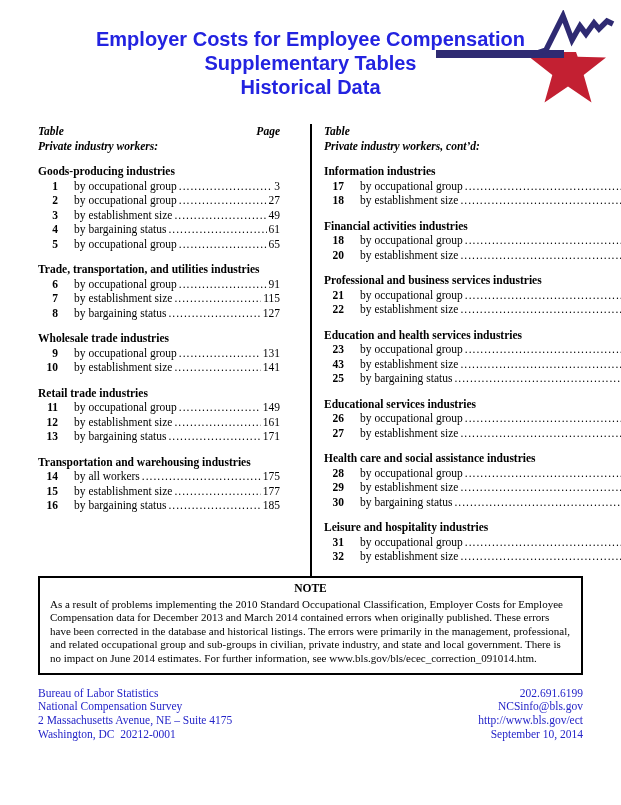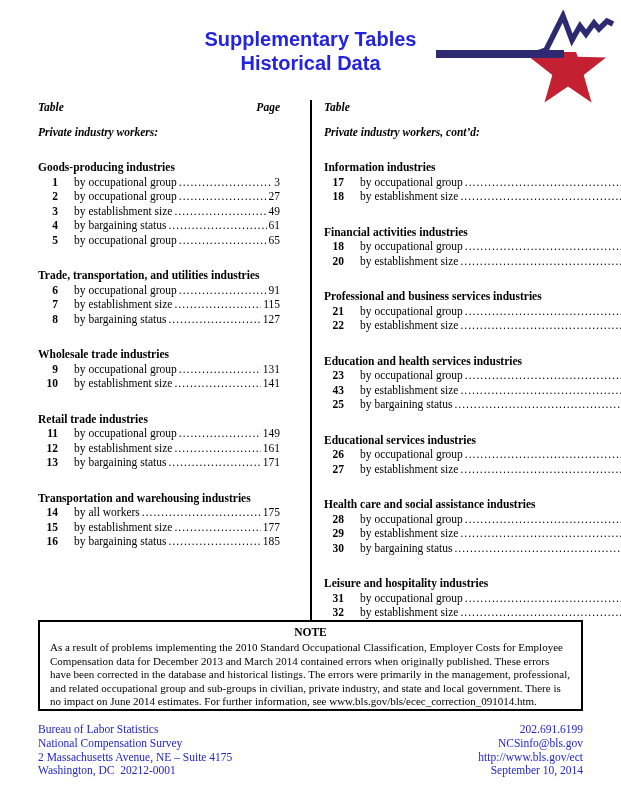--- a/index.html
+++ b/index.html
@@ -20,34 +20,34 @@
 
   
   .logo{position:absolute;top:10px;right:4px;z-index:1;}
 
   
   .toc{display:flex;margin:25px 38px 0 38px;min-height:452px;}
   .toc-divider{width:2px;background:#000;margin:0 12px 0 30px;flex:none;}
   .toc-col{font-size:11.5px;line-height:14.5px;}
   .toc-col-left{width:242px;flex:none;}
   .toc-col-right{flex:1;padding-right:20px;}
-  .toc-header{display:flex;justify-content:space-between;font-weight:bold;font-style:italic;margin-bottom:10px;}
+  .toc-header{display:flex;justify-content:space-between;font-weight:bold;font-style:italic;}
   .toc-group{font-weight:bold;font-style:italic;}
-  .toc-section-title{font-weight:bold;margin-top:21px;}
+  .toc-section-title{font-weight:bold;margin-top:11px;}
   .toc-line{display:flex;align-items:baseline;}
   .toc-num{flex:none;width:20px;text-align:right;font-weight:bold;}
   .toc-label{flex:none;padding-left:16px;}
   .toc-dots{flex:1;overflow:hidden;white-space:nowrap;margin:0 2px;}
   .toc-dots::after{content:"..........................................................................................................";letter-spacing:1px;}
   .toc-page{flex:none;}
 
   
   .note-box{
     margin:0 38px;border:2px solid #000;
-    padding:4px 10px 0 10px;
+    padding:4px 10px 7px 10px;
     font-size:11px;line-height:13.6px;
   }
   .note-title{text-align:center;font-weight:bold;font-size:11.5px;margin-bottom:2px;}
 
   
   .doc-footer{
     display:flex;justify-content:space-between;
     margin:12px 38px 0 38px;
     font-size:11.5px;line-height:13.8px;gap:46px;
   }
@@ -58,20 +58,21 @@
 
 <div class="page">
 
   <svg class="logo" width="181" height="98" viewBox="0 0 181 98" aria-hidden="true">
     <polygon id="logo-star" points="124,42 140,42 141.7,46.7 170,47.6 147.7,65.1 155.5,92.4 132,76.5 108.5,92.4 116.3,65.1 94,47.6 122.3,46.7" fill="#C32032"></polygon>
     <rect id="logo-bar" x="0" y="40" width="128" height="8" fill="#2E2A72"></rect>
     <polyline id="logo-line" points="98,44 110,40 127,6 136,30 144,16 150,24 158,13 163,19 171,11 177,14" fill="none" stroke-width="5.5" stroke-linejoin="miter" stroke-linecap="butt" stroke="#2E2A72"></polyline>
   </svg>
 
   <div class="title-block" style="color: rgb(35, 35, 224);">
+    <div>Employer Costs for Employee Compensation</div>
     <div>Supplementary Tables</div>
     <div>Historical Data</div>
   </div>
 
   <div class="toc">
       <div class="toc-col toc-col-left">
         <div class="toc-header">
           <span>Table</span>
           <span>Page</span>
         </div>

